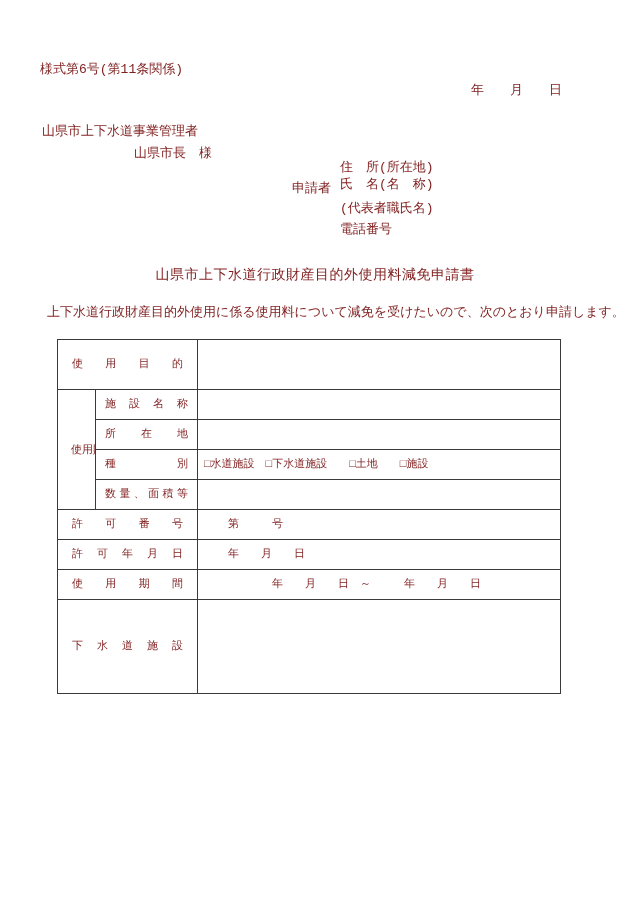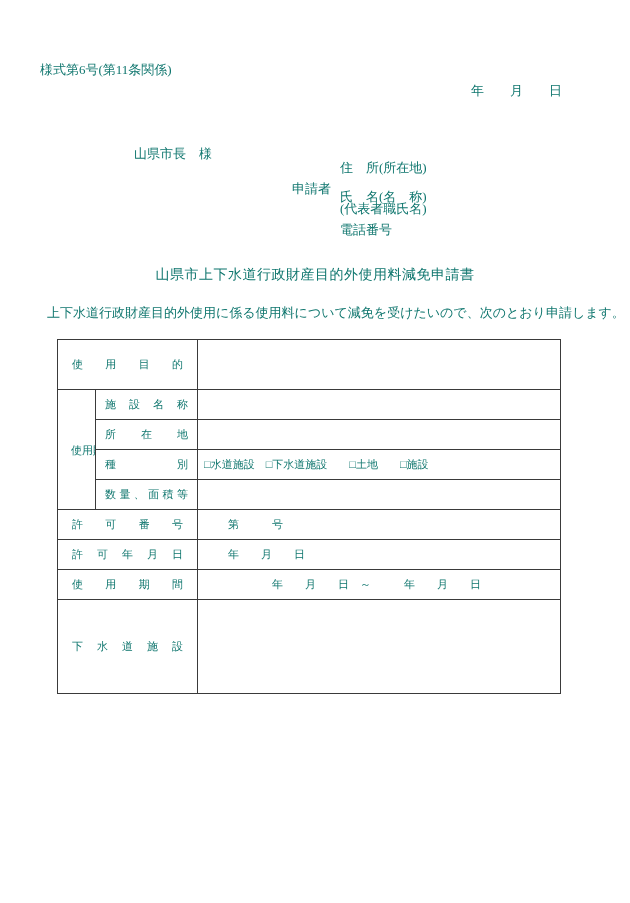--- a/index.html
+++ b/index.html
@@ -1,33 +1,33 @@
 <!DOCTYPE html>
 <html><head>
 <meta charset="utf-8">
 <style>
   html,body{margin:0;padding:0;background:#ffffff;}
   .page{
     position:relative;
     width:630px;height:903px;
     background:#ffffff;
-    font-family:Liberation Serif, serif;
-    color:#0f766e;
+    font-family:Liberation Mono, monospace;
+    color:#7f1d1d;
     font-size:13px;
     line-height:1.35;
     overflow:hidden;
   }
   .abs{position:absolute;white-space:pre;}
   .form-number{left:40px;top:61px;}
   .date-line{left:471px;top:82px;}
   .addr1{left:42px;top:123px;}
   .addr2{left:134px;top:145px;}
   .applicant-label{left:292px;top:180px;}
   .ap-address{left:340px;top:159px;}
-  .ap-name{left:340px;top:188px;}
+  .ap-name{left:340px;top:176px;}
   .ap-rep{left:340px;top:200px;text-align:right;}
   .ap-phone{left:340px;top:221px;}
   .doc-title{left:0;top:266px;width:630px;text-align:center;font-size:14px;letter-spacing:.5px;white-space:pre;}
   .body-text{left:34px;top:304px;width:575px;white-space:pre;}
   table.form{
     position:absolute;left:57px;top:339px;
     border-collapse:collapse;
     table-layout:fixed;
     width:503px;
   }
@@ -64,20 +64,21 @@
   tr.r-reason td{height:91px;}
 </style>
 </head>
 <body>
 
 <div class="page">
 
   <div class="abs form-number">様式第6号(第11条関係)</div>
   <div class="abs date-line">年　　月　　日</div>
 
+  <div class="abs addr1">山県市上下水道事業管理者</div>
   <div class="abs addr2">山県市長　様</div>
 
   <div class="abs applicant-label">申請者</div>
   <div class="abs ap-address">住　所(所在地)</div>
   <div class="abs ap-name">氏　名(名　称)</div>
   <div class="abs ap-rep">(代表者職氏名)</div>
   <div class="abs ap-phone">電話番号</div>
 
   <div class="abs body-text">　上下水道行政財産目的外使用に係る使用料について減免を受けたいので、次のとおり申請します。</div>
   <div class="abs doc-title">山県市上下水道行政財産目的外使用料減免申請書</div>

